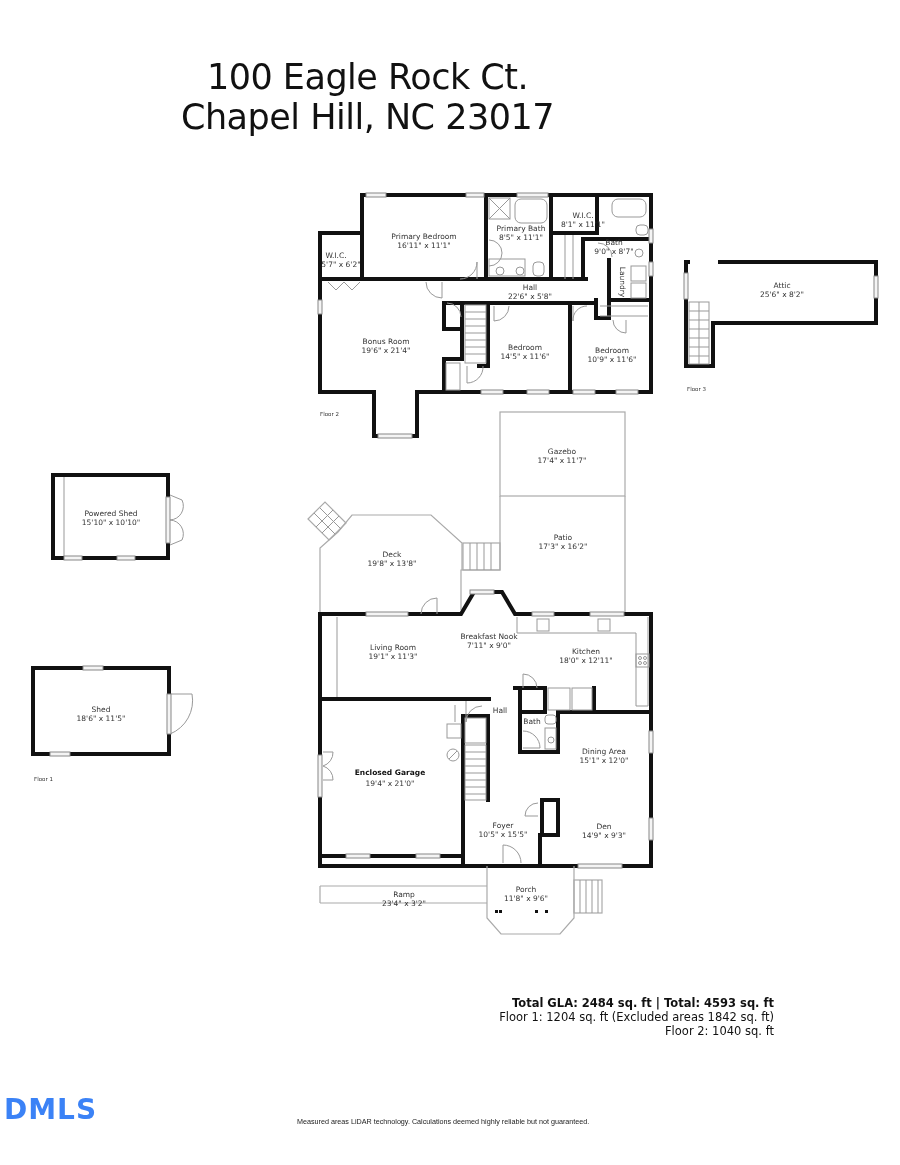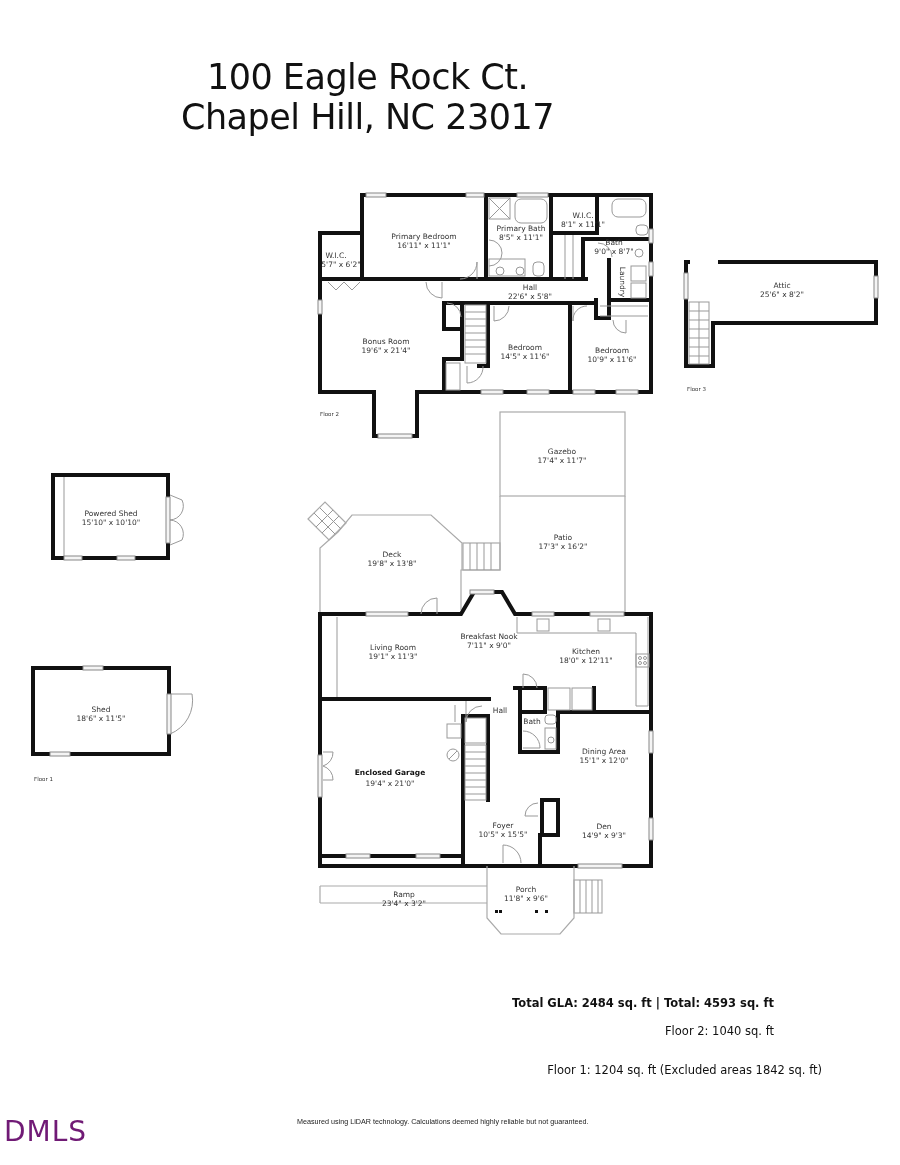--- a/index.html
+++ b/index.html
@@ -10,23 +10,23 @@
   svg#plan { position:absolute; left:0; top:0; }
   .wall { stroke:#111; stroke-width:4; fill:none; stroke-linecap:square; }
   .thin { stroke:#999; stroke-width:1; fill:none; }
   .thin2 { stroke:#aaa; stroke-width:1.2; fill:none; }
   .win { stroke:#888; stroke-width:1; fill:#f4f4f4; }
   .lbl { font-family:"DejaVu Sans", sans-serif; font-size:7.5px; fill:#333; text-anchor:middle; }
   .lblb { font-family:"DejaVu Sans", sans-serif; font-size:7.5px; fill:#111; text-anchor:middle; font-weight:bold; }
   .flr { font-family:"DejaVu Sans", sans-serif; font-size:5.5px; fill:#333; }
   .summary { position:absolute; left:0; width:774px; text-align:right; font-family:"DejaVu Sans", sans-serif; font-size:11.5px; line-height:13px; color:#111; }
   .s1 { top:997px; font-weight:bold; }
-  .s2 { top:1064px;padding-left:48px; }
+  .s2 { top:1011px; }
   .s3 { top:1025px; }
-  .logo { position:absolute; left:4px; top:1093px; font-family:"DejaVu Sans", sans-serif; font-size:28px; font-weight:400; letter-spacing:1px; color:#701a75;margin-top:22px; }
+  .logo { position:absolute; left:4px; top:1093px; font-family:"DejaVu Sans", sans-serif; font-size:28px; font-weight:700; letter-spacing:1px; color:#3b82f6; }
   .disclaimer { position:absolute; left:297px; top:1117px; font-family:"Liberation Sans", sans-serif; font-size:7.2px; color:#222; }
 </style>
 </head>
 <body>
 
 <div class="title t1">100 Eagle Rock Ct.</div>
 <div class="title t2">Chapel Hill, NC 23017</div>
 
 <svg id="plan" width="900" height="1165" viewBox="0 0 900 1165">
 
@@ -318,13 +318,13 @@
     <text class="lbl" x="101" y="721">18'6" x 11'5"</text>
     <text class="flr" x="34" y="781">Floor 1</text>
   </g>
 </svg>
 
 <div class="summary s1">Total GLA: 2484 sq. ft | Total: 4593 sq. ft</div>
 <div class="summary s2">Floor 1: 1204 sq. ft (Excluded areas 1842 sq. ft)</div>
 <div class="summary s3">Floor 2: 1040 sq. ft</div>
 
 <div class="logo">DMLS</div>
-<div class="disclaimer">Measured using LiDAR technology. Calculations deemed highly reliable but not guaranteed.</div>
+<div class="disclaimer">Measured areas LiDAR technology. Calculations deemed highly reliable but not guaranteed.</div>
 
 </body></html>

